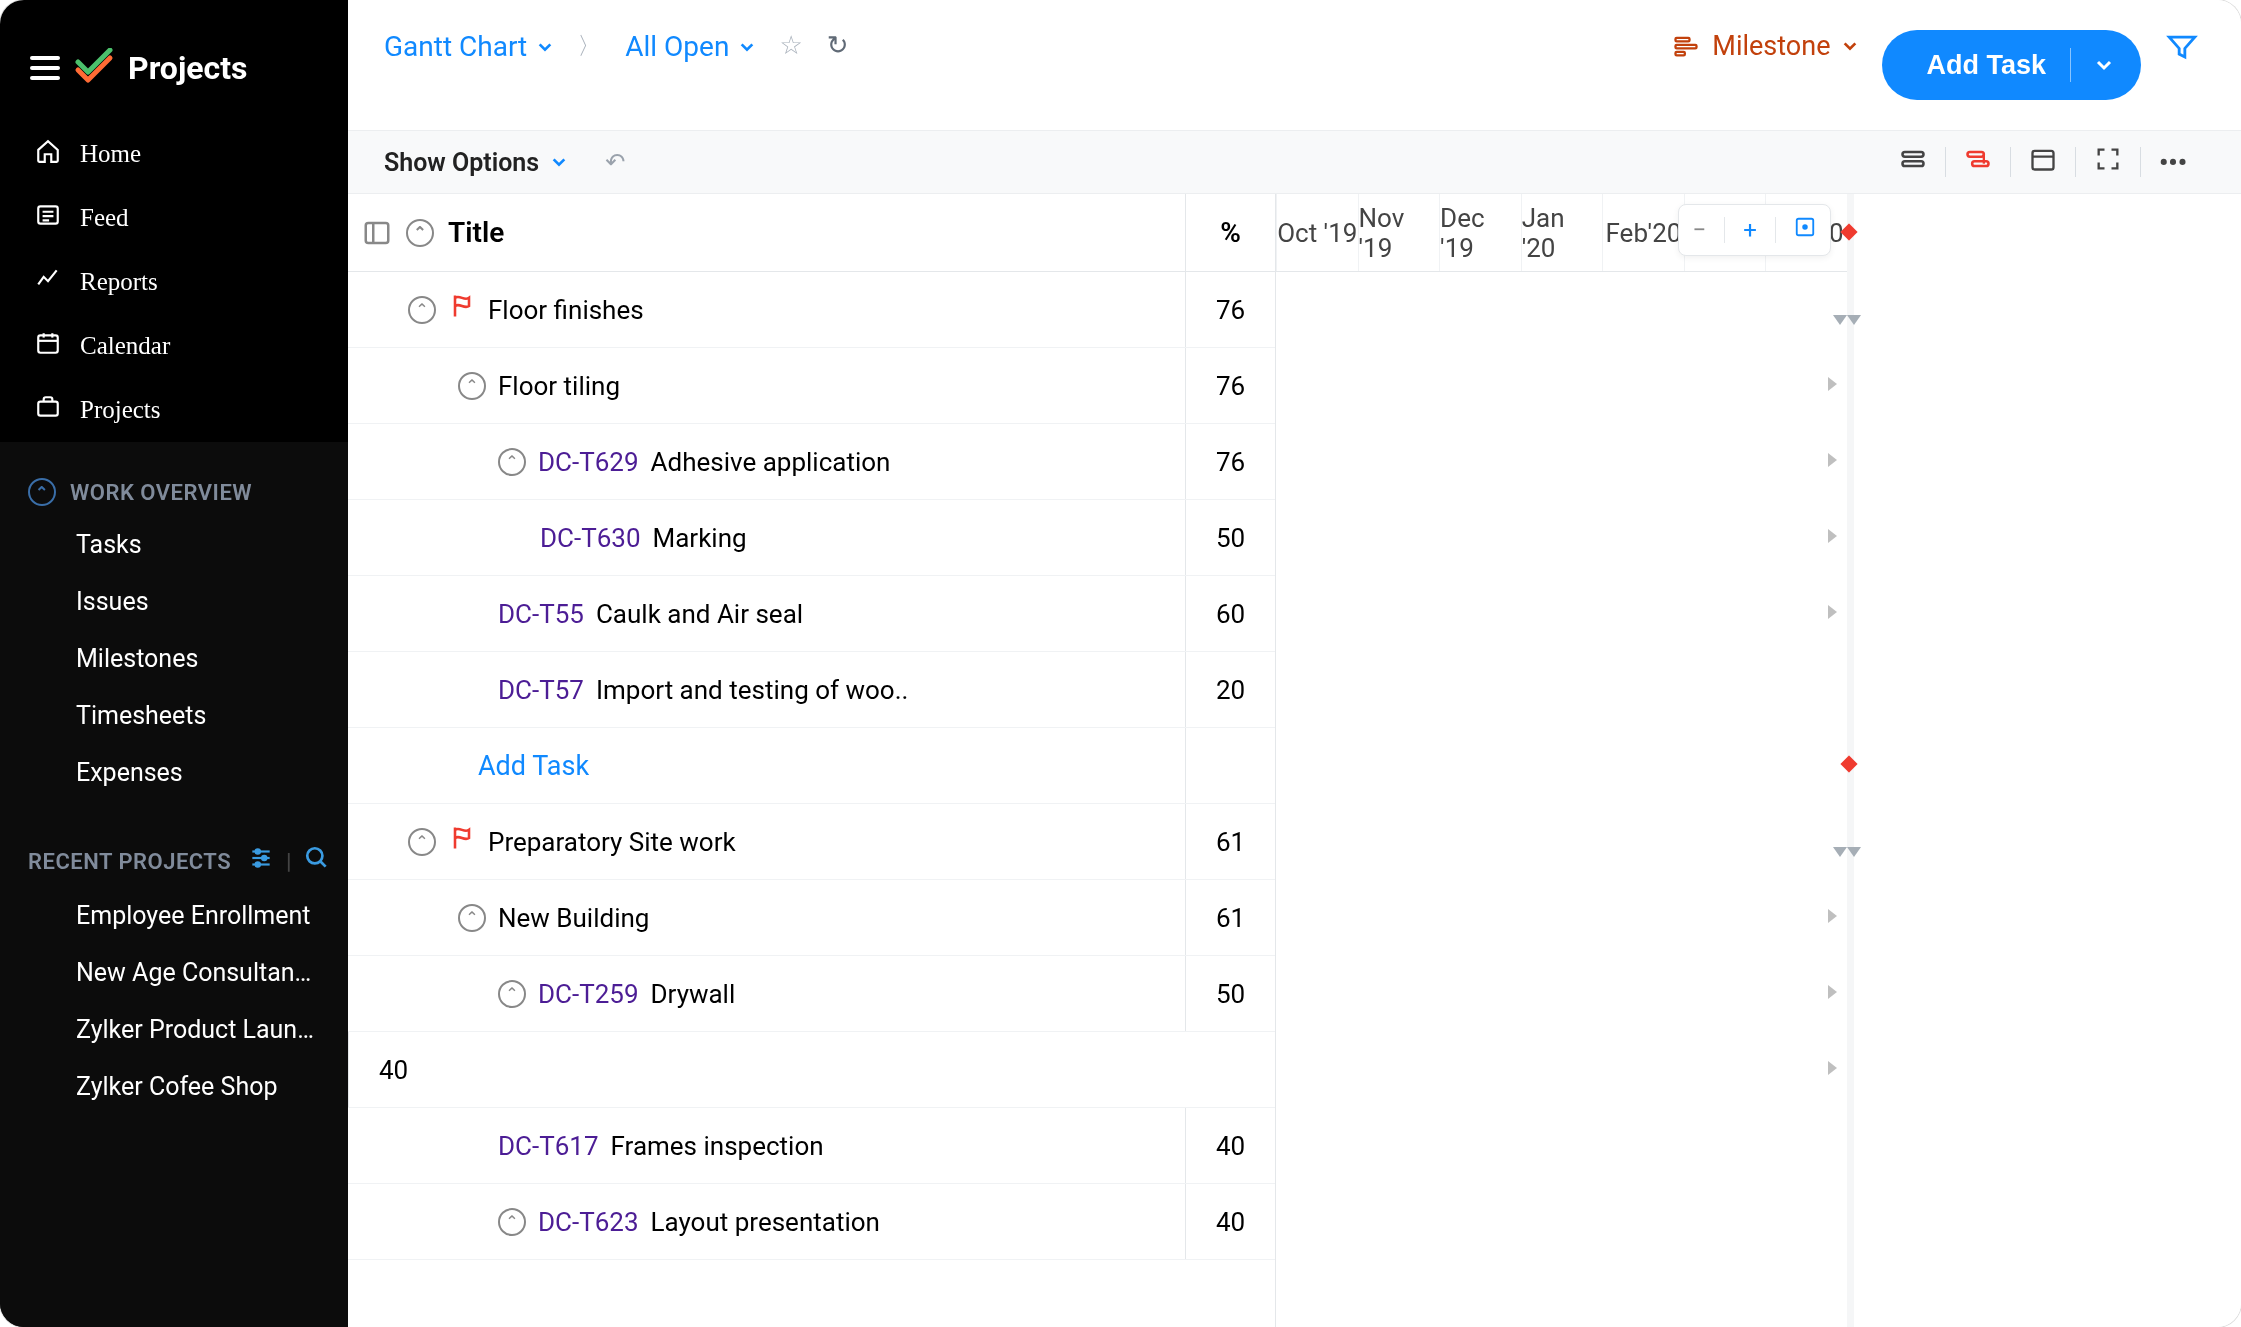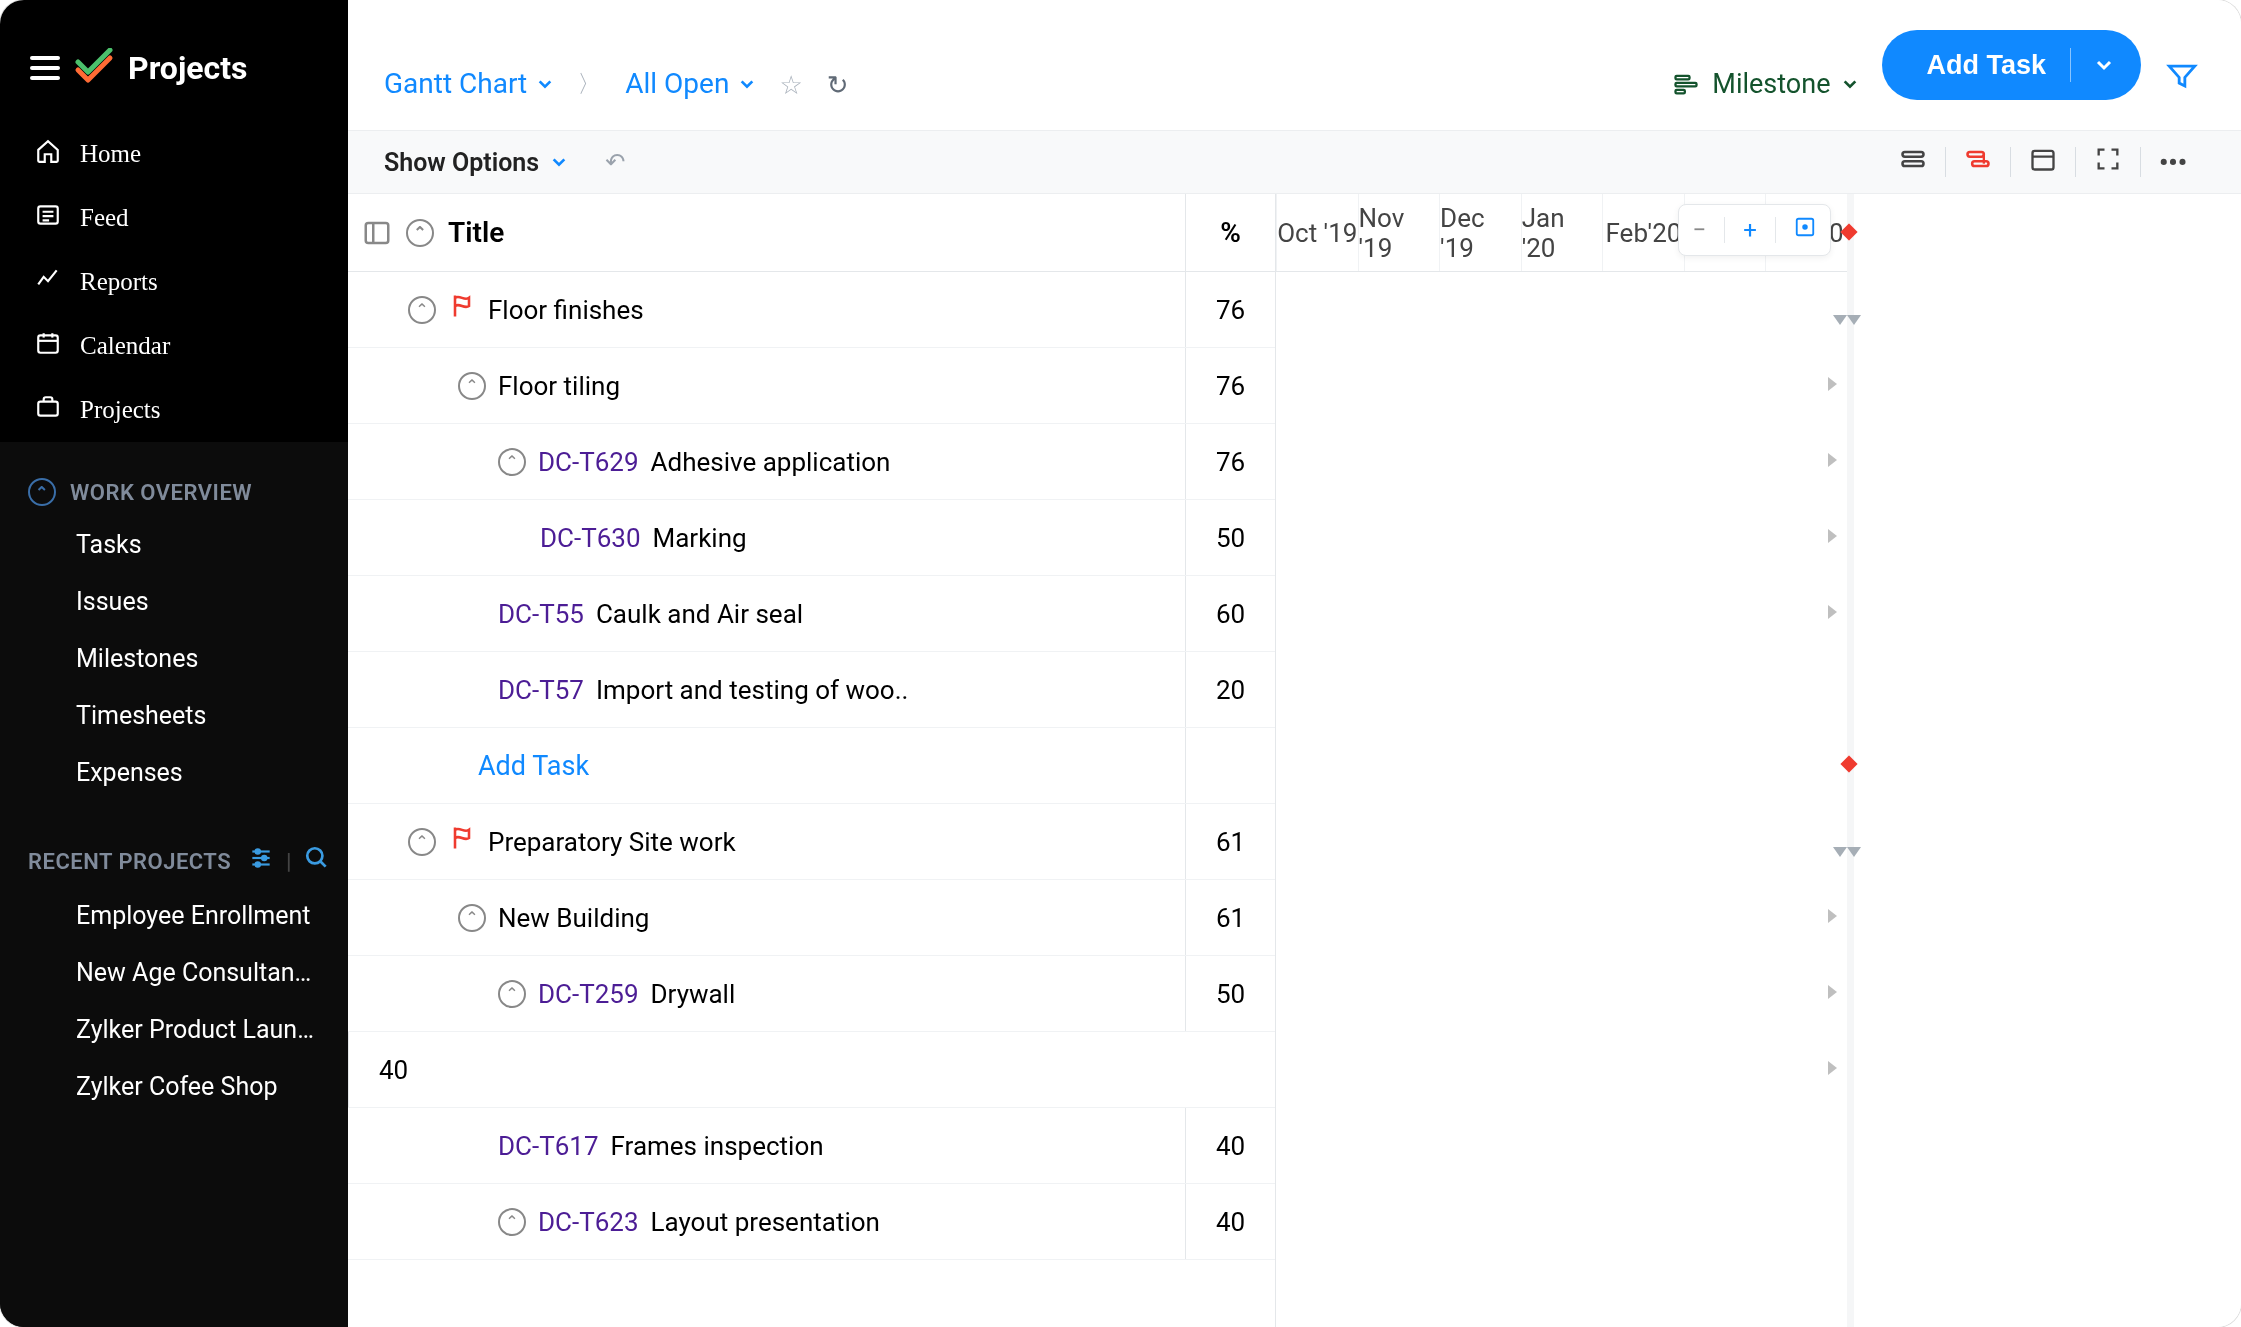--- a/index.html
+++ b/index.html
@@ -23,25 +23,25 @@
 .section-icons { display: flex; gap: 12px; align-items: center; }
 .section-icons .icon-btn { color: #3a9be1; font-size: 24px; }
 
 .sub-item { padding: 14px 34px 14px 76px; font-size: 25px; cursor: pointer; }
 .recent-item { padding: 14px 34px 14px 76px; font-size: 25px; white-space: nowrap; overflow: hidden; text-overflow: ellipsis; cursor: pointer; }
 .work-bg { background: #0c0c0c; padding-top: 18px; flex: 1; }
 
 
 .main { flex: 1; display: flex; flex-direction: column; background: #fff; min-width: 0; }
 
-.topbar { display: flex; align-items: flex-end; padding: 30px 42px 30px 36px; gap: 24px; }
+.topbar { display: flex; align-items: flex-start; padding: 30px 42px 30px 36px; gap: 24px; }
 .crumb { color: #1089ff; font-size: 28px; display: flex; align-items: center; gap: 10px; cursor: pointer; }
 .crumb-sep { color: #aab2bc; font-size: 24px; }
 .topbar .spacer { flex: 1; }
-.group-by { color: #14532d; font-size: 27px; display: flex; align-items: center; gap: 12px; cursor: pointer; }
+.group-by { color: #c2410c; font-size: 27px; display: flex; align-items: center; gap: 12px; cursor: pointer; }
 .add-task-btn { background: #1089ff; color: #fff; border: none; border-radius: 40px; padding: 18px 28px 18px 44px; font-size: 27px; font-weight: 600; display: flex; align-items: center; gap: 24px; cursor: pointer; }
 .add-task-btn .divider-v { width: 1px; height: 34px; background: rgba(255,255,255,0.5); }
 .filter-btn { color: #1089ff; font-size: 30px; cursor: pointer; }
 
 .toolbar { display: flex; align-items: center; padding: 14px 36px 14px 36px; border-top: 1px solid #eceef0; border-bottom: 1px solid #eceef0; background: #f8f9fa; }
 .show-opts { font-size: 25px; font-weight: 600; color: #222; display: flex; align-items: center; gap: 12px; cursor: pointer; }
 .undo-btn { margin-left: 38px; color: #9aa2ac; font-size: 24px; cursor: pointer; }
 .toolbar .spacer { flex: 1; }
 .tb-icon { color: #444; font-size: 26px; padding: 0 18px; cursor: pointer; }
 .tb-icon.active { color: #ef3b2f; }

